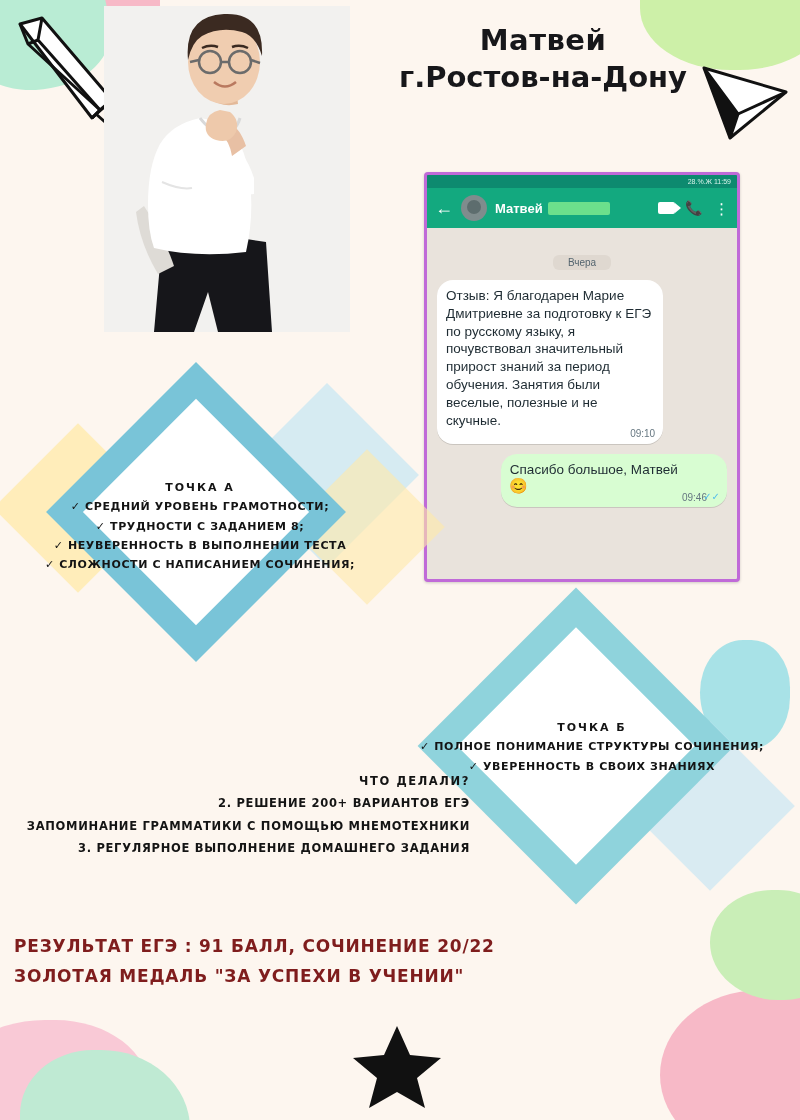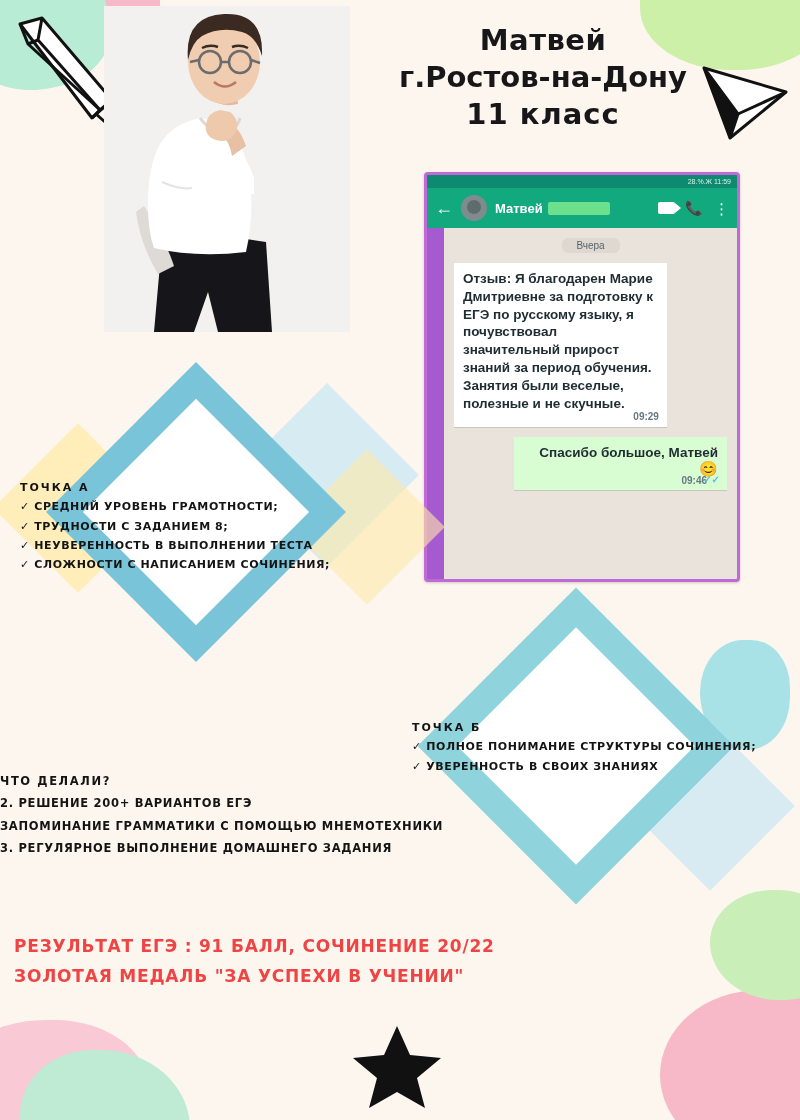--- a/index.html
+++ b/index.html
@@ -115,35 +115,34 @@
     width: 17px; height: 12px; background: #fff; border-radius: 2px; position: relative;
   }
   .wa-cam::after {
     content: ""; position: absolute; right: -6px; top: 1px;
     border-left: 6px solid #fff; border-top: 5px solid transparent;
     border-bottom: 5px solid transparent;
   }
   .wa-phone { font-size: 14px; }
   .wa-dots { font-size: 15px; letter-spacing: 0; line-height: .6; }
   .wa-body {
-    height: 357px; background: #e9e3dc; padding: 8px 10px; position: relative; margin-left: 17px;
+    height: 357px; background: #e9e3dc; padding: 25px 10px; position: relative;
   }
   .wa-daychip {
     margin: 2px auto 10px; width: 58px; text-align: center; font-size: 10px;
     color: #54656f; background: #dfd8d0; border-radius: 6px; padding: 2px 0;
   }
   .bubble {
-    position: relative; border-radius: 0; padding: 7px 9px 14px;
+    position: relative; border-radius: 16px; padding: 7px 9px 14px;
     font-size: 13.5px; line-height: 1.32; color: #1f2c33;
     box-shadow: 0 1px 0.5px rgba(0,0,0,.13);
     max-width: 78%;
-    font-weight: bold;
   }
   .bubble-in { background: #ffffff; margin-bottom: 10px; }
-  .bubble-out { background: #d8fdd2; margin-left: auto; text-align: right; }
+  .bubble-out { background: #d8fdd2; margin-left: auto; }
   .bubble .time {
     position: absolute; right: 8px; bottom: 3px; font-size: 10px; color: #667781;
   }
   .bubble-out .time { right: 20px; }
   .tick {
     position: absolute; right: 7px; bottom: 4px; font-size: 10px; color: #53bdeb;
   }
   .emoji { font-size: 15px; line-height: 1; }
 
   
@@ -156,39 +155,39 @@
   .d-white { background: #ffffff; }
   .d-soft  { background: #cfe9f2; }
 
   
   .cluster-a { position: absolute; left: 12px; top: 402px; width: 430px; height: 240px; }
   
   .cluster-b { position: absolute; left: 440px; top: 616px; width: 350px; height: 300px; }
 
   
   .pointbox {
-    position: absolute; color: #141414;
+    position: absolute; text-align: center; color: #141414;
     font-family: "DejaVu Sans", sans-serif; font-weight: bold;
     font-size: 11px; letter-spacing: .6px; line-height: 1.75;
     text-transform: uppercase;
   }
   .pointbox .ttl { letter-spacing: 2px; }
   .point-a { left: 20px; top: 478px; width: 360px; }
   .point-b { left: 412px; top: 718px; width: 360px; }
 
   .what {
-    position: absolute; left: 0; top: 770px; width: 470px; text-align: left;
+    position: absolute; left: 0; top: 770px; width: 470px; text-align: right;
     color: #141414; font-family: "DejaVu Sans", sans-serif; font-weight: bold;
     font-size: 11.5px; letter-spacing: .7px; line-height: 1.95; text-transform: uppercase;
   }
   .what .ttl { letter-spacing: 1.6px; }
 
   .result {
     position: absolute; left: 14px; top: 932px; width: 520px;
-    color: #ef4444; font-family: "DejaVu Sans", sans-serif; font-weight: bold;
+    color: #7f1d1d; font-family: "DejaVu Sans", sans-serif; font-weight: bold;
     font-size: 17px; letter-spacing: .8px; line-height: 1.75; text-transform: uppercase;
   }
 </style>
 </head>
 <body>
 
 <div class="blob blob-green-tr"></div>
 <div class="blob blob-pink-tl"></div>
 <div class="blob blob-green-tl"></div>
 <div class="blob blob-pink-bl"></div>
@@ -259,21 +258,20 @@
 
       <path d="M98 42 q8 -4 16 -1" fill="none" stroke="#3b2a21" stroke-width="2.5"></path>
       <path d="M128 41 q8 -3 16 1" fill="none" stroke="#3b2a21" stroke-width="2.5"></path>
     </svg>
   </div>
 </div>
 
 <div class="heading">
   <div class="l1">Матвей</div>
   <div class="l2">г.Ростов-на-Дону</div>
-  <div class="l3">11 класс</div>
 </div>
 
 <div class="wa">
   <div class="wa-status">
     <span></span>
     <span>28.%.Ж  11:59</span>
   </div>
   <div class="wa-bar">
     <span class="wa-back">←</span>
     <span class="wa-ava"></span>
@@ -284,21 +282,21 @@
       <span class="wa-cam"></span>
       <span class="wa-phone">📞</span>
       <span class="wa-dots">⋮</span>
     </span>
   </div>
   <div class="wa-body">
     <div class="wa-daychip">Вчера</div>
 
     <div class="bubble bubble-in">
       <span>Отзыв: Я благодарен Марие Дмитриевне за подготовку к ЕГЭ по русскому языку, я почувствовал значительный прирост знаний за период обучения. Занятия были веселые, полезные и не скучные.</span>
-      <span class="time">09:29</span>
+      <span class="time">09:10</span>
     </div>
 
     <div class="bubble bubble-out">
       <div>Спасибо большое, Матвей</div>
       <div class="emoji">😊</div>
       <span class="time">09:46</span>
       <span class="tick">✓✓</span>
     </div>
   </div>
 </div>

